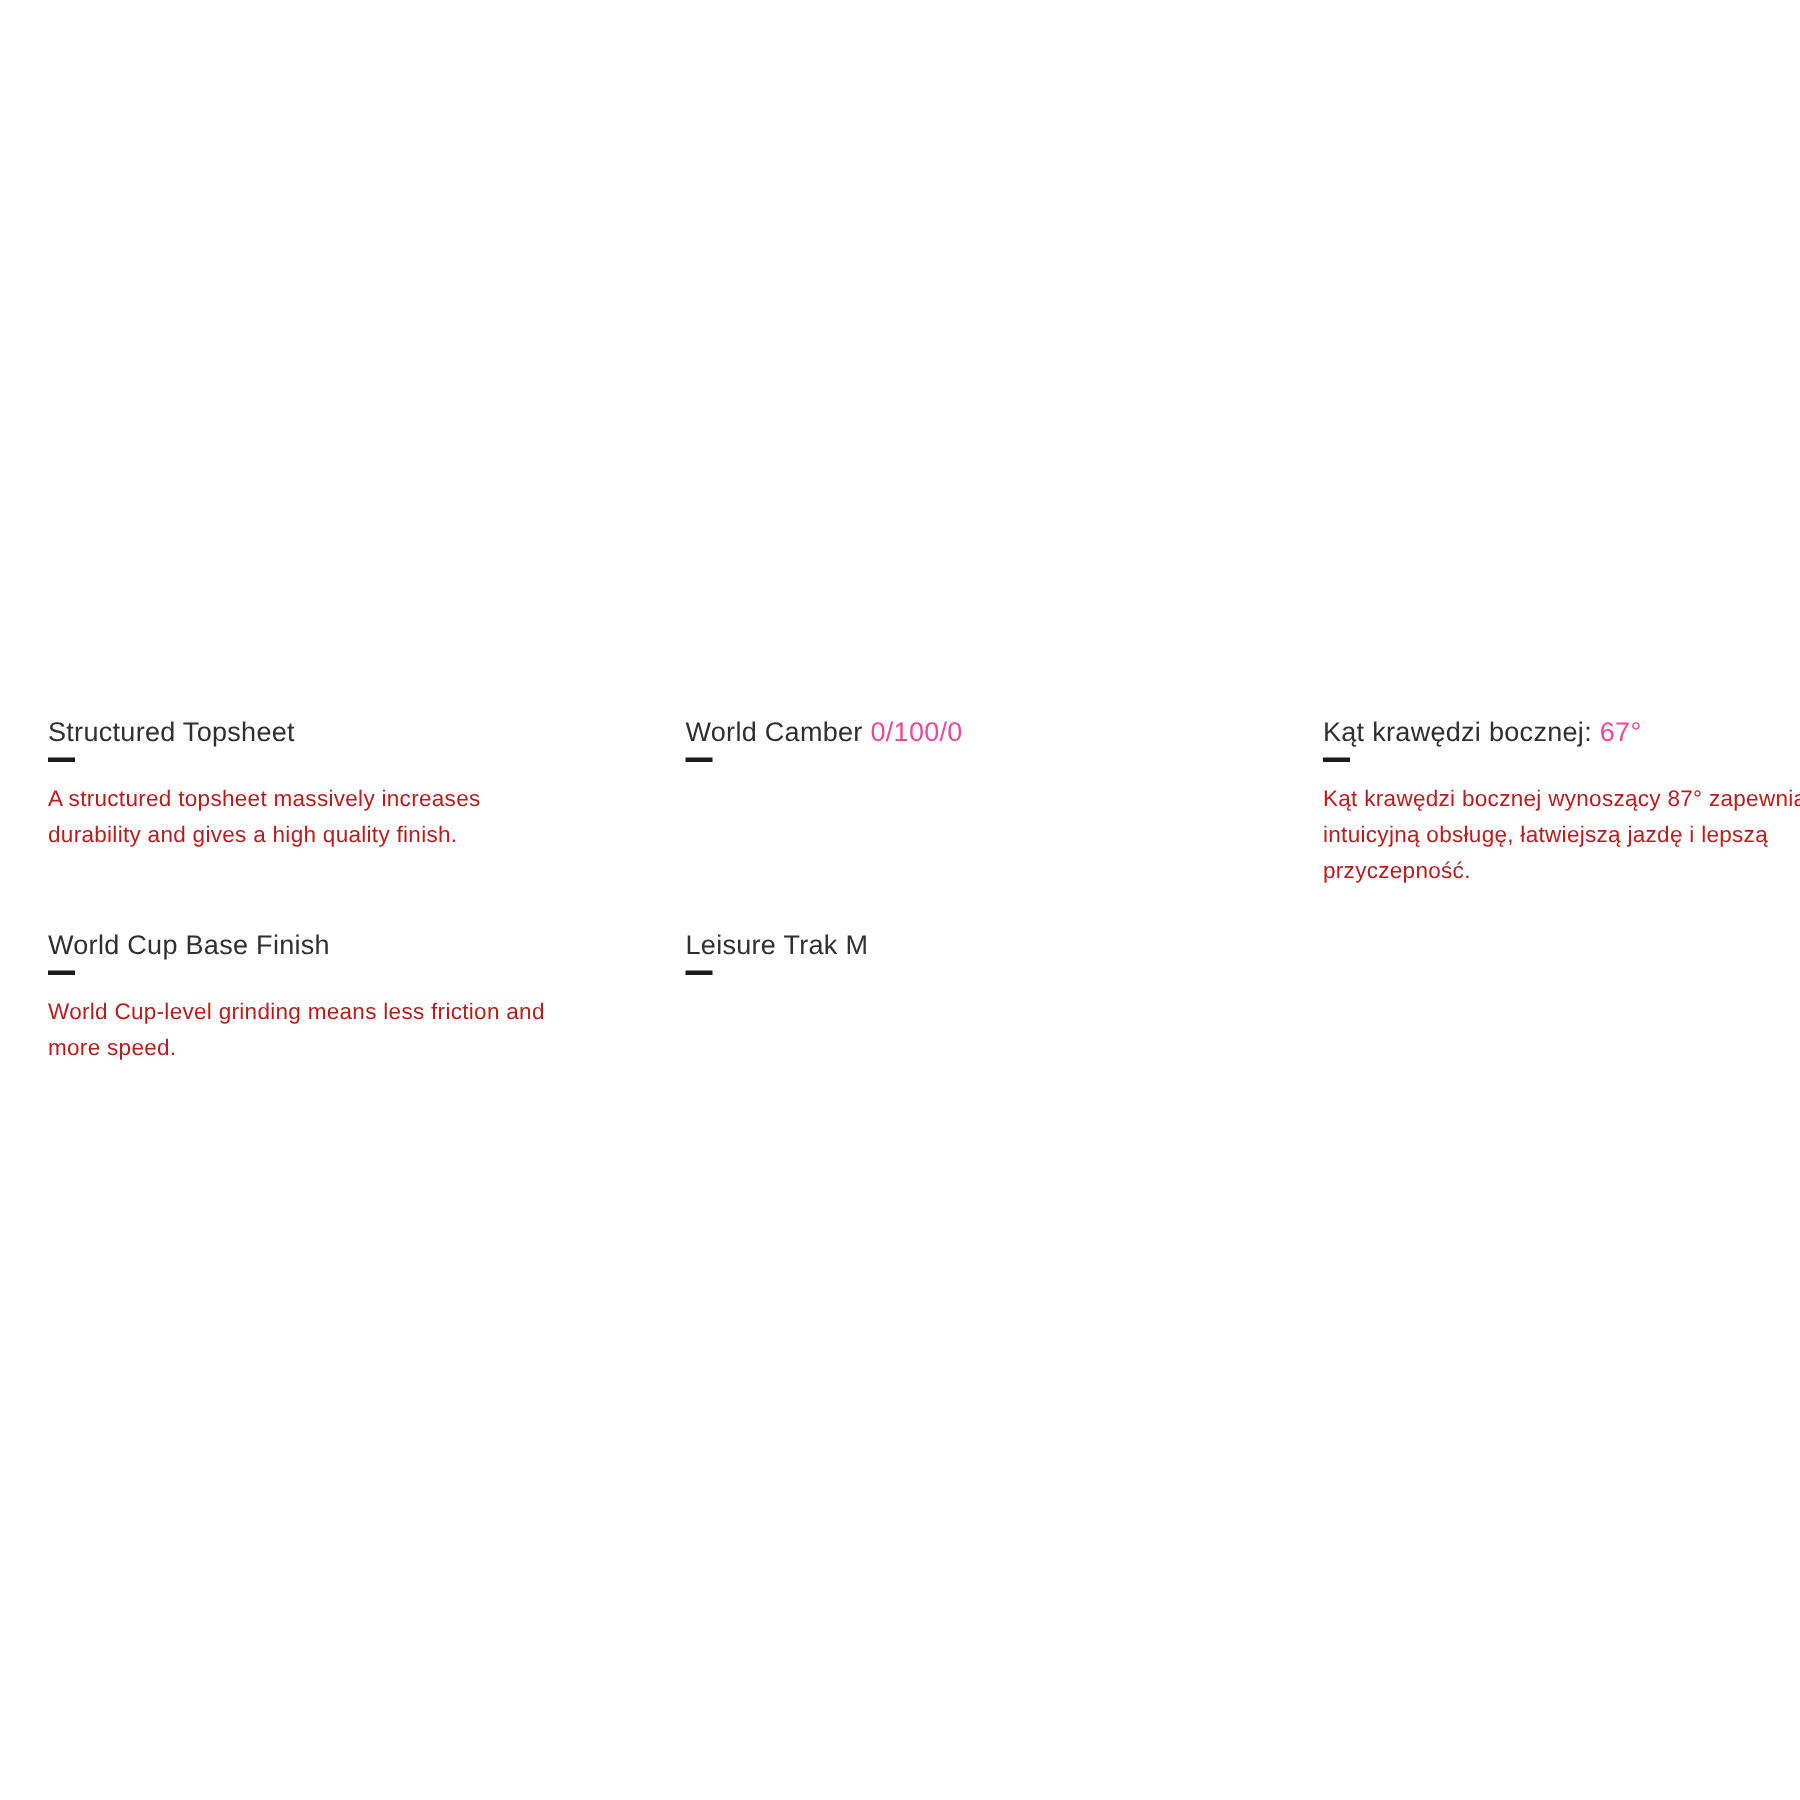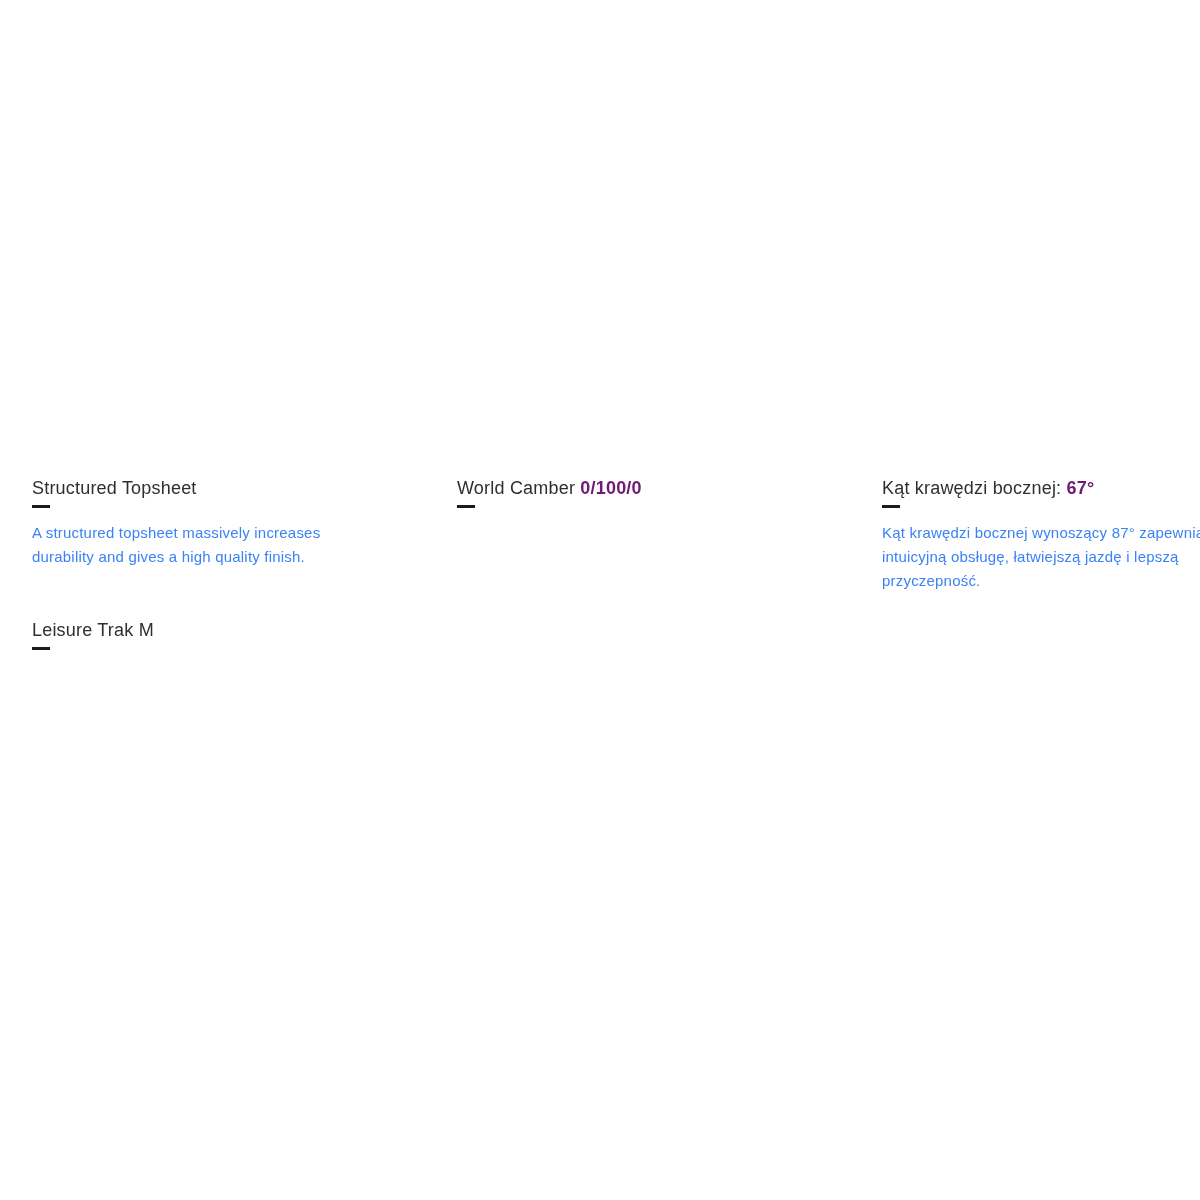--- a/index.html
+++ b/index.html
@@ -27,36 +27,36 @@
 
   .feature-title {
     margin: 0;
     font-size: 18px;
     line-height: 21px;
     font-weight: 500;
     color: #2e2f32;
     letter-spacing: 0.2px;
   }
   .feature-title .title-value {
-    font-weight: 700;
-    color: #701a75;
+    font-weight: 400;
+    color: #ec4899;
   }
 
   .title-dash {
     width: 18px;
     height: 3px;
     background: #1b1b1b;
     margin-top: 6px;
   }
 
   .feature-desc {
     margin: 13px 0 0 0;
     font-size: 15px;
     line-height: 24px;
-    color: #3b82f6;
+    color: #b91c1c;
     letter-spacing: 0.2px;
     white-space: pre-line;
   }
 </style>
 </head>
 <body>
 
 <div class="features-grid">
 
   <div class="feature">
@@ -73,20 +73,26 @@
 
   <div class="feature">
     <h3 class="feature-title"><span>Kąt krawędzi bocznej: </span><strong class="title-value">67°</strong></h3>
     <div class="title-dash"></div>
     <p class="feature-desc">Kąt krawędzi bocznej wynoszący 87° zapewnia
 intuicyjną obsługę, łatwiejszą jazdę i lepszą
 przyczepność.</p>
   </div>
 
 
+  <div class="feature">
+    <h3 class="feature-title"><span>World Cup Base Finish</span><strong class="title-value"></strong></h3>
+    <div class="title-dash"></div>
+    <p class="feature-desc">World Cup-level grinding means less friction and
+more speed.</p>
+  </div>
 
   <div class="feature">
     <h3 class="feature-title"><span>Leisure Trak M</span><strong class="title-value"></strong></h3>
     <div class="title-dash"></div>
     <p class="feature-desc"></p>
   </div>
 
 </div>
 
 </body></html>

